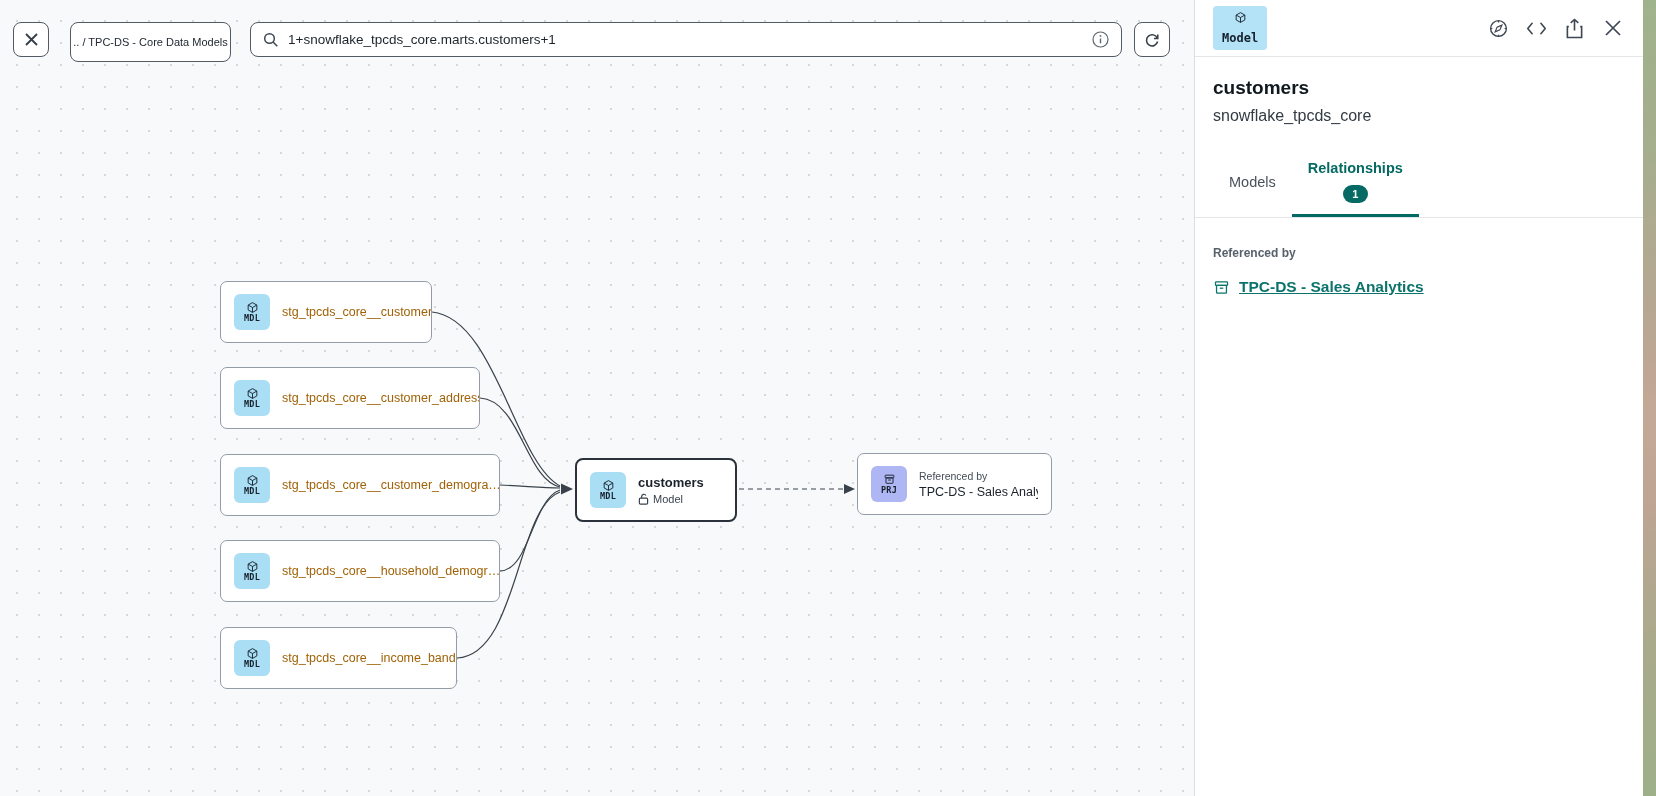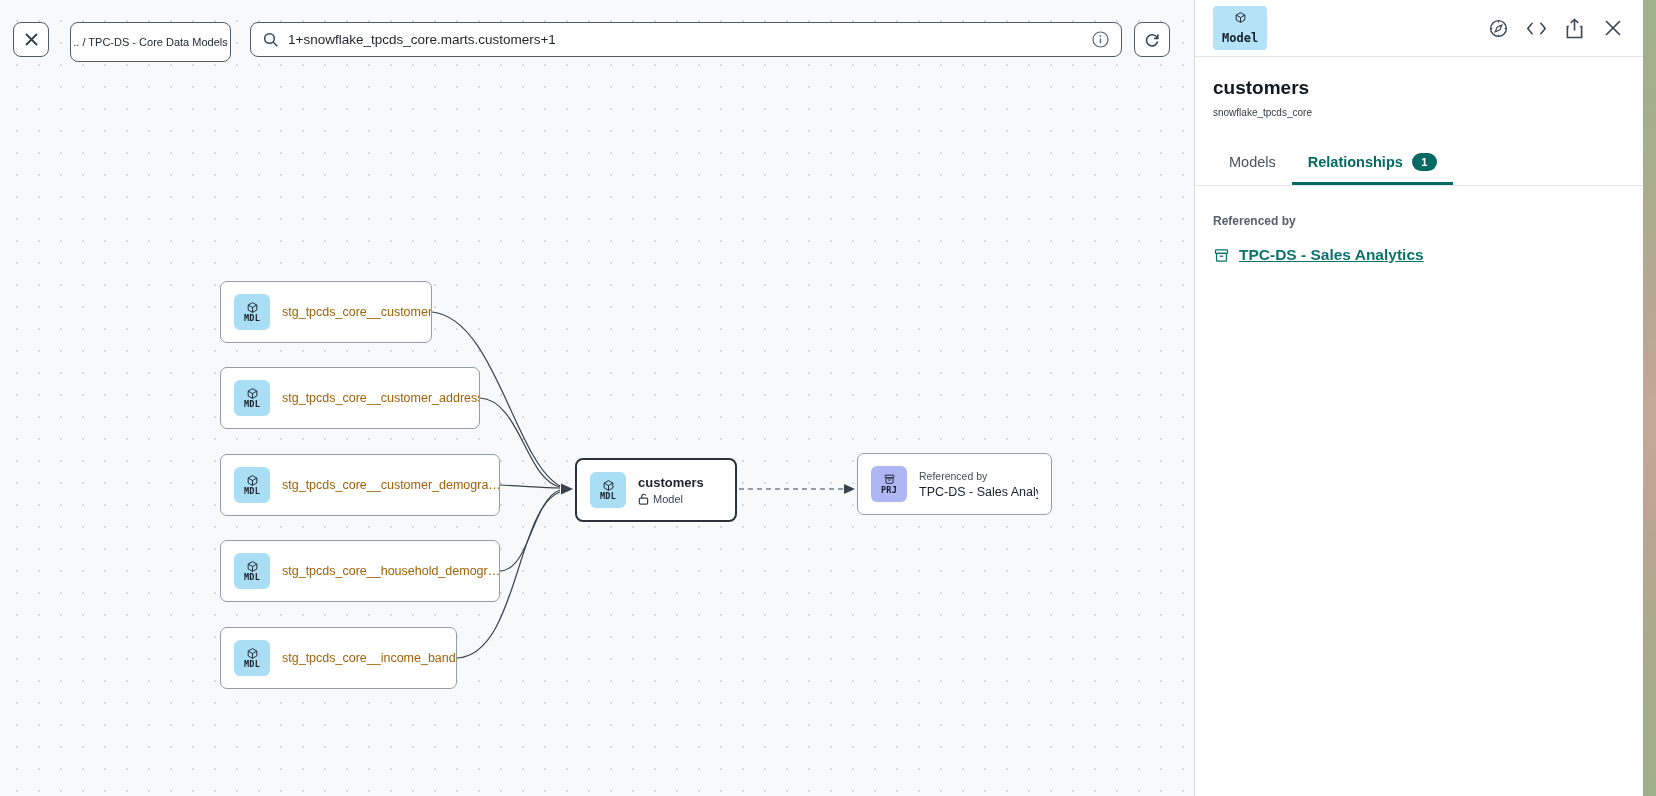--- a/index.html
+++ b/index.html
@@ -85,28 +85,28 @@
     border-radius: 4px; padding: 5px 9px; color: #15202b; flex-direction: column;
   }
   .model-badge .badge-text {
     font-family: "DejaVu Sans Mono", monospace; font-size: 12px; font-weight: bold;
   }
   .header-icons { display: flex; align-items: center; gap: 17px; }
   .hicon { width: 21px; height: 21px; color: #3d4653; cursor: pointer; display: flex; align-items: center; justify-content: center; }
 
   .panel-body { padding: 20px 20px 0 18px; }
   .panel-title { font-size: 19px; font-weight: bold; color: #10191f; }
-  .panel-subtitle { margin-top: 8px; font-size: 10px; color: #323b44; }
+  .panel-subtitle { margin-top: 8px; font-size: 16px; color: #323b44; }
 
   .tabs { display: flex; margin-top: 26px; border-bottom: 1px solid #e4e7ea; padding: 0 18px; margin-left: -18px; margin-right: -20px; }
   .tab {
     display: flex; align-items: center; gap: 9px; padding: 9px 16px 11px 16px;
     font-size: 14.5px; color: #49525c; cursor: pointer; border-bottom: 3px solid transparent;
   }
-  .tab.active { color: #056a63; font-weight: bold; border-bottom-color: #056a63; }
+  .tab.active { color: #056a63; font-weight: bold; border-bottom-color: #056a63; flex-direction: column; }
   .tab-count {
     background: #056a63; color: #fff; font-size: 11px; font-weight: bold;
     min-width: 25px; height: 18px; border-radius: 10px;
     display: flex; align-items: center; justify-content: center; padding: 0 6px;
   }
 
   .section-label { margin-top: 28px; font-size: 12px; font-weight: 600; color: #57616c; }
   .ref-link {
     margin-top: 18px; display: flex; align-items: center; gap: 9px;
     color: #0b736b; cursor: pointer;

